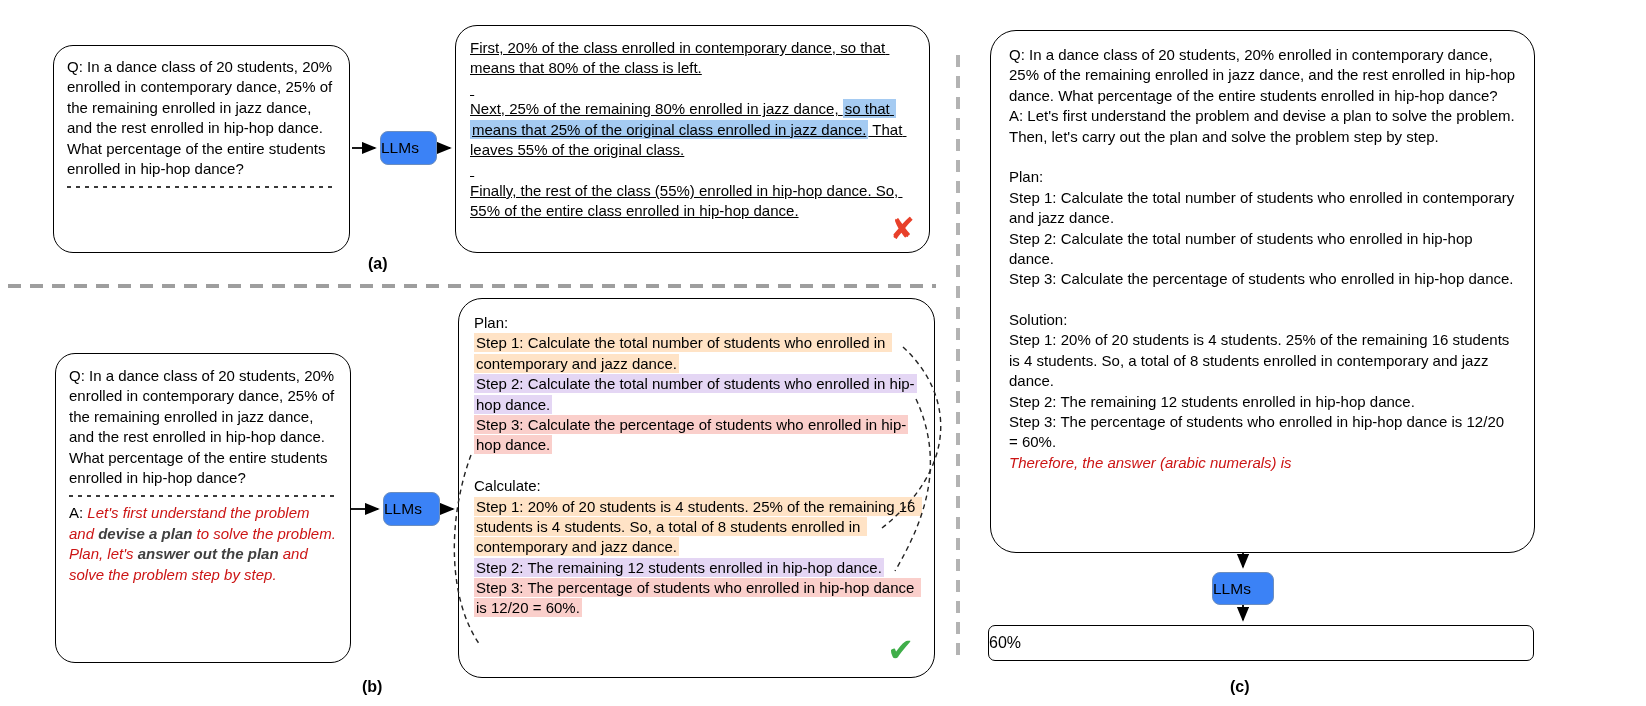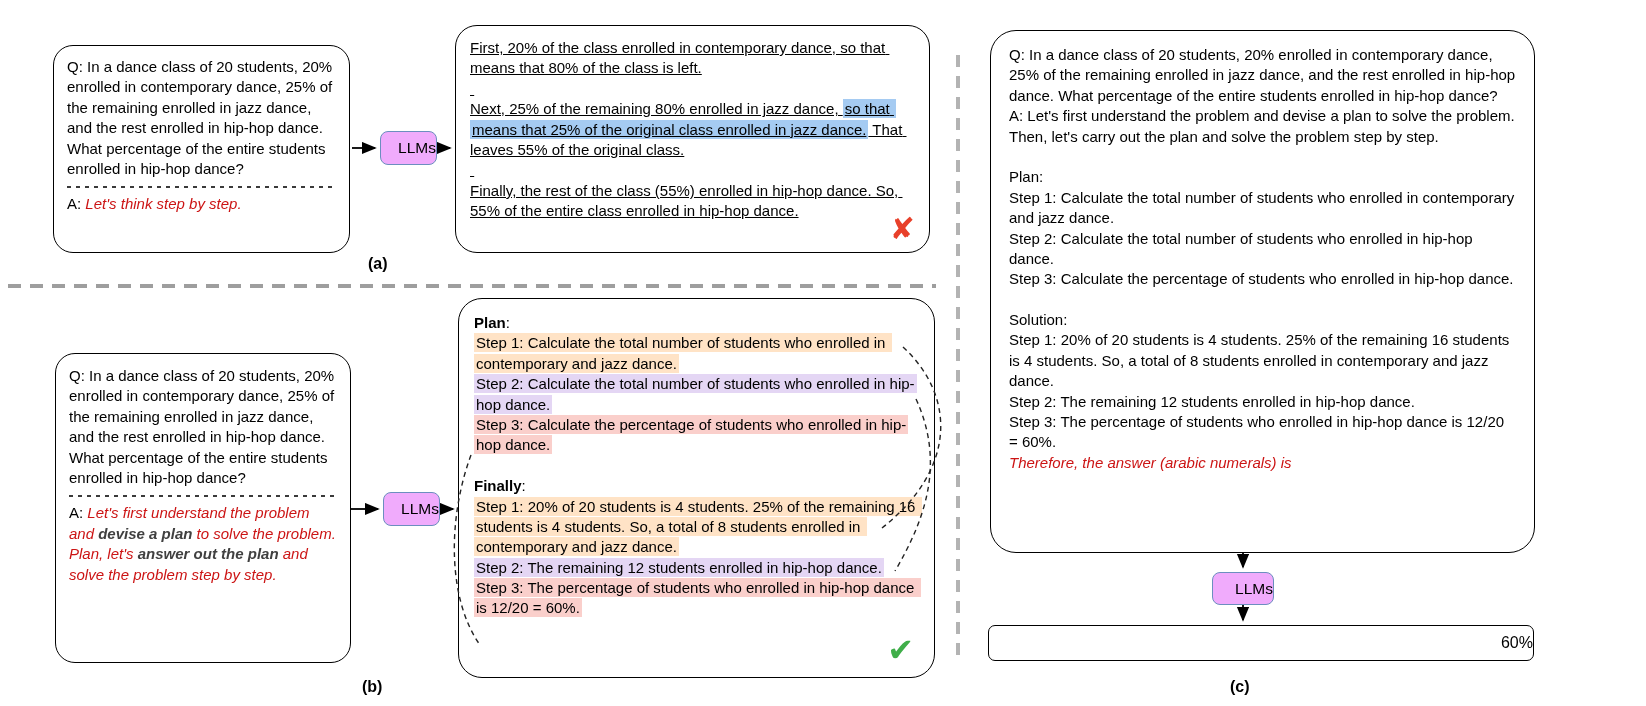--- a/index.html
+++ b/index.html
@@ -9,68 +9,65 @@
     font-size:15px;line-height:1.36;color:#000;overflow:hidden;
   }
   .box{
     position:absolute;background:#fff;border:1.6px solid #000;
     border-radius:20px;box-sizing:border-box;
   }
   .para{margin:0;min-height:1.36em;}
   .para:empty::before{content:"\00a0";}
   .seg{white-space:pre-wrap;}
   .s-p{}
-  .s-b{font-weight:700;text-align:center;}
+  .s-b{font-weight:400;text-align:center;}
   .s-i{}
   .s-ri{color:#CC1414;font-style:italic;}
   .s-rbi{color:#404040;font-style:italic;font-weight:700;}
   .s-hb{background:#A5CBF2;padding:1px 2px;-webkit-box-decoration-break:clone;box-decoration-break:clone;}
   .s-ho{background:#FFE3C6;padding:1px 2px;-webkit-box-decoration-break:clone;box-decoration-break:clone;}
   .s-hp{background:#E4D6F4;padding:1px 2px;-webkit-box-decoration-break:clone;box-decoration-break:clone;}
   .s-hk{background:#FACFCB;padding:1px 2px;-webkit-box-decoration-break:clone;box-decoration-break:clone;}
   .dash-sep{height:2px;margin:7px 0 6px 0;
     background:repeating-linear-gradient(90deg,#3a3a3a 0 4px,transparent 4px 9px);}
   .llm{
-    position:absolute;display:flex;align-items:center;justify-content:flex-end;
-    background:#f0abfc;border:1.6px solid #6C8EBF;border-radius:8px;
+    position:absolute;display:flex;align-items:center;justify-content:flex-start;
+    background:#3b82f6;border:1.6px solid #6C8EBF;border-radius:8px;
     box-sizing:border-box;font-size:15.5px;color:#000;
   }
   .pan-label{position:absolute;font-weight:700;font-size:16px;color:#000;}
   .h-div{position:absolute;left:8px;top:284px;width:928px;height:4px;
     background:repeating-linear-gradient(90deg,#9E9E9E 0 13px,transparent 13px 22px);}
   .v-div{position:absolute;left:956px;top:55px;width:3.5px;height:600px;
     background:repeating-linear-gradient(180deg,#B3B3B3 0 12px,transparent 12px 21px);}
   .verdict{position:absolute;font-weight:700;}
   .verdict.bad{color:#E8402A;font-size:30px;right:14px;bottom:2px;}
   .verdict.good{color:#3FAE49;font-size:32px;right:20px;bottom:4px;}
   #overlay{position:absolute;left:0;top:0;pointer-events:none;}
   .qbox-a{left:53px;top:45px;width:297px;height:208px;padding:11px 13px;}
   .resp-a{left:455px;top:25px;width:475px;height:228px;padding:12px 14px;border-radius:22px;text-decoration:underline;}
   .qbox-b{left:55px;top:353px;width:296px;height:310px;padding:12px 13px;}
   .mid-b{left:458px;top:298px;width:477px;height:380px;padding:14px 15px;border-radius:24px;}
   .cbox{left:990px;top:30px;width:545px;height:523px;padding:14px 18px;border-radius:26px;}
   .outbox{left:988px;top:625px;width:546px;height:36px;border-radius:7px;
-    display:flex;align-items:center;justify-content:flex-end;font-size:16px;}
+    display:flex;align-items:center;justify-content:flex-start;font-size:16px;}
   .llm-a{left:380px;top:131px;width:57px;height:34px;}
   .llm-b{left:383px;top:492px;width:57px;height:34px;}
   .llm-c{left:1212px;top:572px;width:62px;height:33px;}
 </style>
 </head>
 <body>
 
 <div id="canvas">
 
   <div class="box qbox-a">
     <div>
         <p class="para"><span class="seg s-p">Q: In a dance class of 20 students, 20% enrolled in contemporary dance, 25% of the remaining enrolled in jazz dance, and the rest enrolled in hip-hop dance. What percentage of the entire students enrolled in hip-hop dance?</span></p>
       </div>
     <div class="dash-sep"></div>
-    <div>
-        <p class="para"><span class="seg s-p">A: </span><span class="seg s-ri">Let's think step by step.</span></p>
-      </div>
   </div>
 
   <div class="llm llm-a">
     <span>LLMs</span>
   </div>
 
   <div class="box resp-a">
     <div>
         <p class="para"><span class="seg s-p">First, 20% of the class enrolled in contemporary dance, so that means that 80% of the class is left.</span></p>
         <p class="para"></p>
@@ -101,21 +98,21 @@
     <span>LLMs</span>
   </div>
 
   <div class="box mid-b">
     <div>
         <p class="para"><span class="seg s-b">Plan</span><span class="seg s-p">:</span></p>
         <p class="para"><span class="seg s-ho">Step 1: Calculate the total number of students who enrolled in contemporary and jazz dance.</span></p>
         <p class="para"><span class="seg s-hp">Step 2: Calculate the total number of students who enrolled in hip-hop dance.</span></p>
         <p class="para"><span class="seg s-hk">Step 3: Calculate the percentage of students who enrolled in hip-hop dance.</span></p>
         <p class="para"></p>
-        <p class="para"><span class="seg s-b">Finally</span><span class="seg s-p">:</span></p>
+        <p class="para"><span class="seg s-b">Calculate</span><span class="seg s-p">:</span></p>
         <p class="para"><span class="seg s-ho">Step 1: 20% of 20 students is 4 students. 25% of the remaining 16 students is 4 students. So, a total of 8 students enrolled in contemporary and jazz dance.</span></p>
         <p class="para"><span class="seg s-hp">Step 2: The remaining 12 students enrolled in hip-hop dance.</span></p>
         <p class="para"><span class="seg s-hk">Step 3: The percentage of students who enrolled in hip-hop dance is 12/20 = 60%.</span></p>
       </div>
     <span class="verdict good">✔</span>
   </div>
 
   <div class="pan-label" style="left:362px;top:676px;">(b)</div>
 
   <div class="box cbox">

